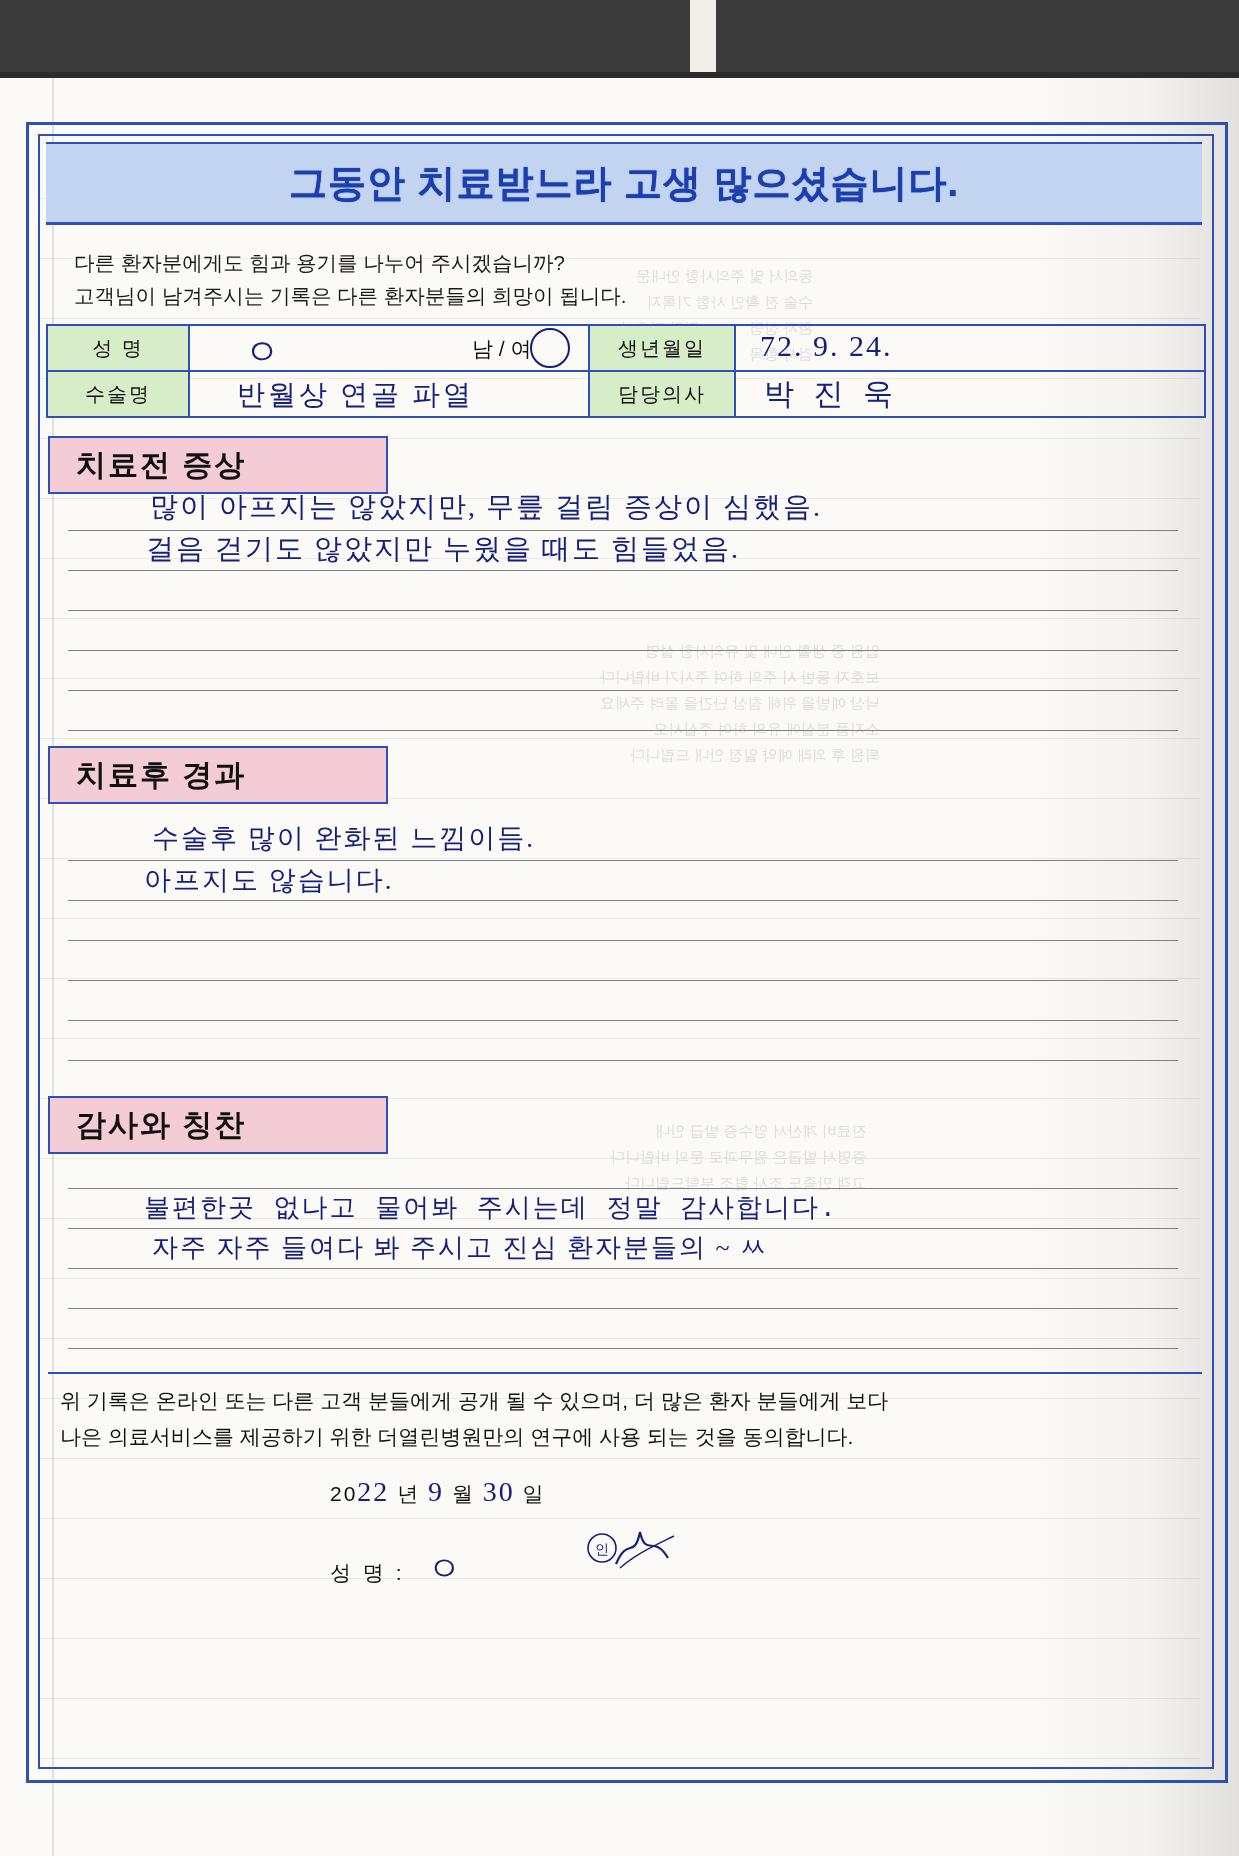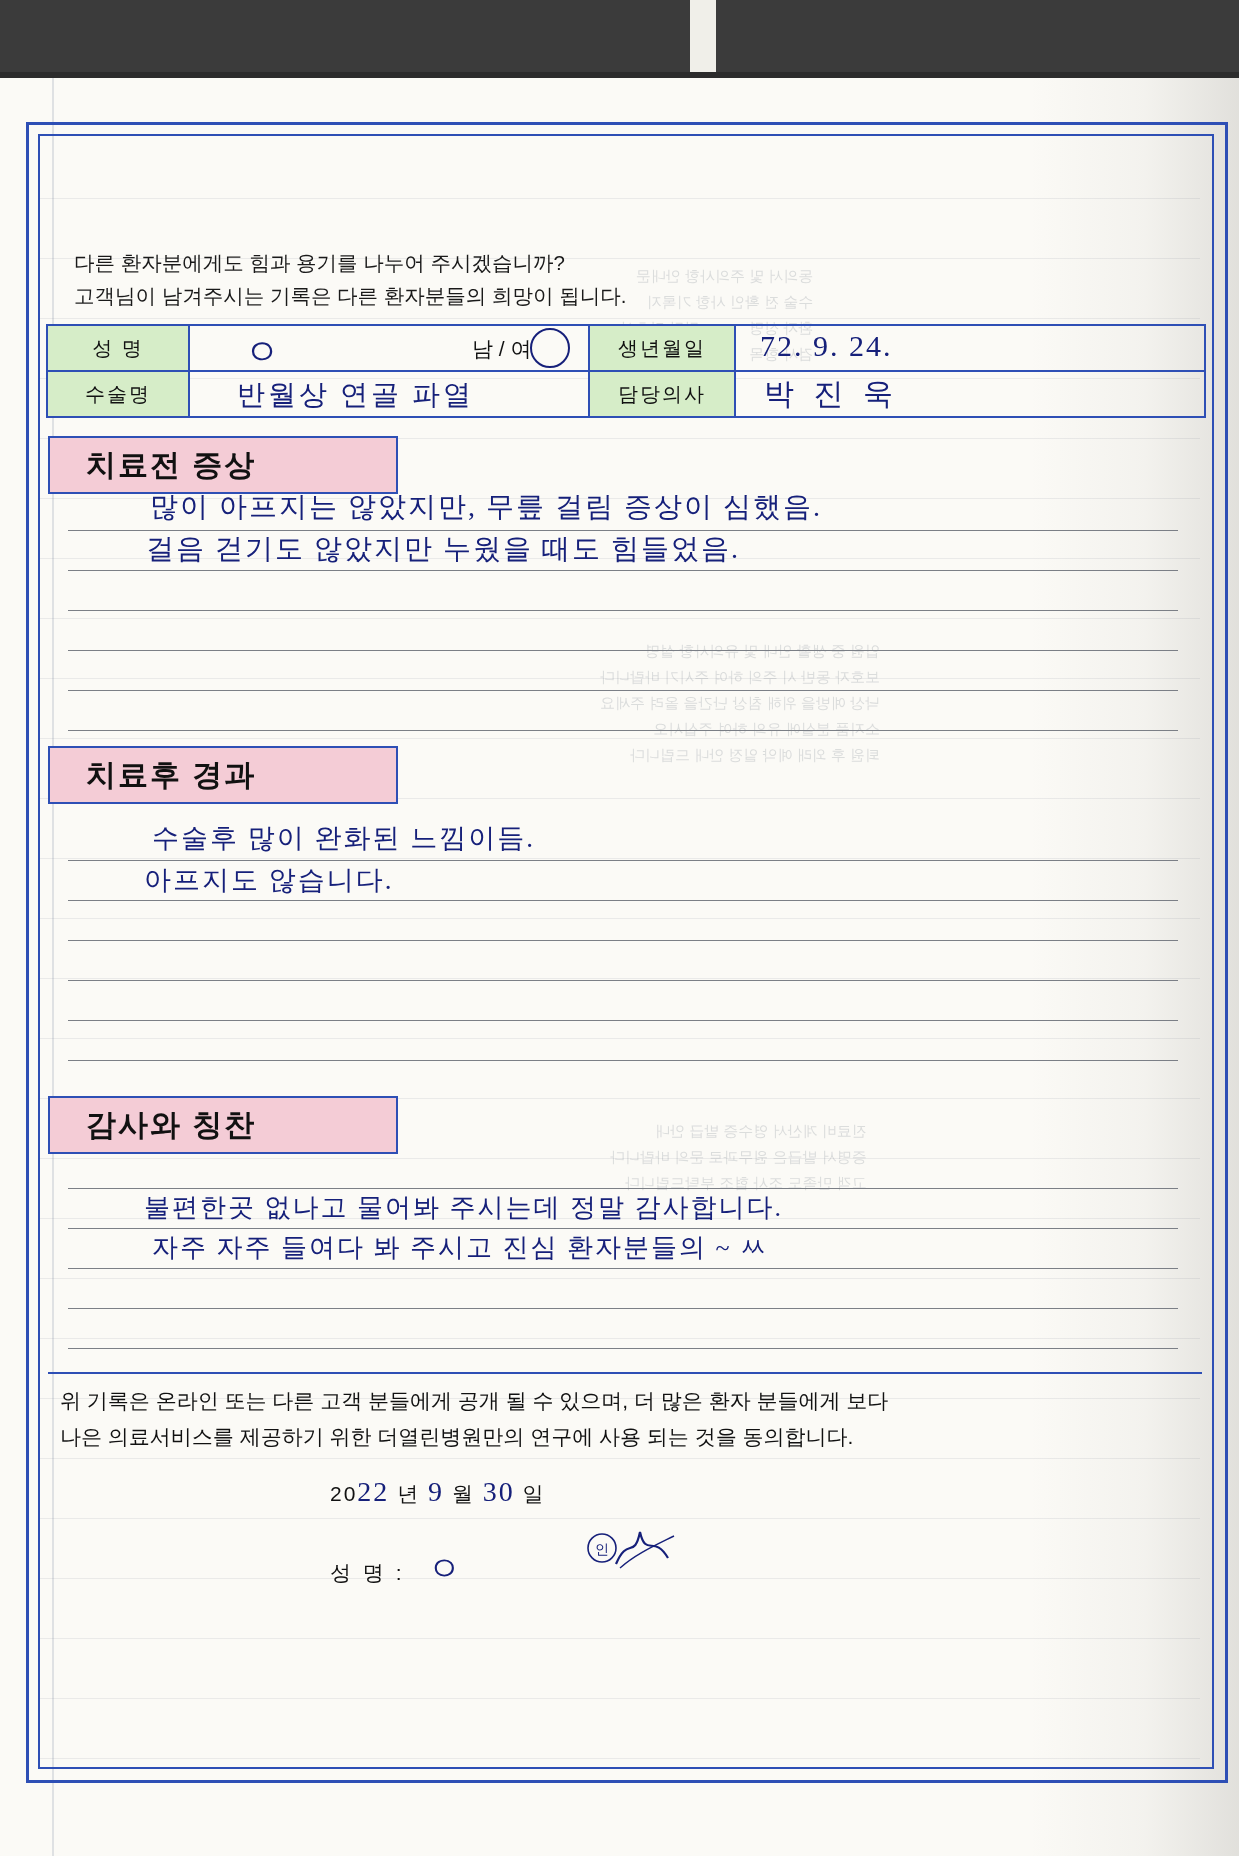--- a/index.html
+++ b/index.html
@@ -81,21 +81,21 @@
   }
   .hand{
     font-family:"Liberation Serif", serif;
     color:#16207a;
     position:absolute;
   }
   
   .sec-head{
     position:absolute;height:54px;
     background:#f4ccd6;border:2px solid #2e4fb5;
-    display:flex;align-items:center;padding-left:36px;
+    display:flex;align-items:center;padding-left:26px;
     font-size:30px;font-weight:bold;color:#111;letter-spacing:2px;
   }
   
   .rule{
     position:absolute;height:1px;background:#7b7f86;
   }
   
   .consent{
     position:absolute;left:60px;top:1305px;width:1130px;
     font-size:21px;line-height:36px;color:#111;
@@ -169,20 +169,23 @@
 퇴원 후 외래 예약 일정 안내 드립니다</div>
   <div class="ghost" style="left:610px;top:1040px;">진료비 계산서 영수증 발급 안내
 증명서 발급은 원무과로 문의 바랍니다
 고객 만족도 조사 협조 부탁드립니다</div>
 
   <div class="paper-right-shadow"></div>
 
   <div class="frame-outer"></div>
   <div class="frame-inner"></div>
 
+  <div class="banner">
+    <span class="banner-text">그동안 치료받느라 고생 많으셨습니다.</span>
+  </div>
 
   <div class="intro">
     <div>다른 환자분에게도 힘과 용기를 나누어 주시겠습니까?</div>
     <div>고객님이 남겨주시는 기록은 다른 환자분들의 희망이 됩니다.</div>
   </div>
 
   <div class="info-table">
     <div class="hline"></div>
     <div class="vline" style="left:140px"></div>
     <div class="vline" style="left:540px"></div>
@@ -226,21 +229,21 @@
   <div class="hand" style="left:144px;top:784px;font-size:27px;letter-spacing:2px;">아프지도 않습니다.</div>
 
   <div class="sec-head" style="left:48px;top:1018px;width:310px;">
     <span>감사와 칭찬</span>
   </div>
   <div class="rule" style="left:68px;top:1110px;width:1110px;"></div>
   <div class="rule" style="left:68px;top:1150px;width:1110px;"></div>
   <div class="rule" style="left:68px;top:1190px;width:1110px;"></div>
   <div class="rule" style="left:68px;top:1230px;width:1110px;"></div>
   <div class="rule" style="left:68px;top:1270px;width:1110px;"></div>
-  <div class="hand" style="left:144px;top:1112px;font-size:26px;letter-spacing:2px;">불편한곳 없나고 물어봐 주시는데 정말 감사합니다.</div>
+  <div class="hand" style="left:144px;top:1112px;font-size:26px;letter-spacing:2px;font-family:Liberation Mono, monospace;">불편한곳 없나고 물어봐 주시는데 정말 감사합니다.</div>
   <div class="hand" style="left:152px;top:1152px;font-size:26px;letter-spacing:2px;">자주 자주 들여다 봐 주시고 진심 환자분들의 ~ ㅆ</div>
 
   <div class="rule" style="left:48px;top:1294px;width:1154px;height:2px;background:#2e4fb5;"></div>
 
   <div class="consent">
     <div>위 기록은 온라인 또는 다른 고객 분들에게 공개 될 수 있으며, 더 많은 환자 분들에게 보다</div>
     <div>나은 의료서비스를 제공하기 위한 더열린병원만의 연구에 사용 되는 것을 동의합니다.</div>
   </div>
 
   <div class="datearea">

